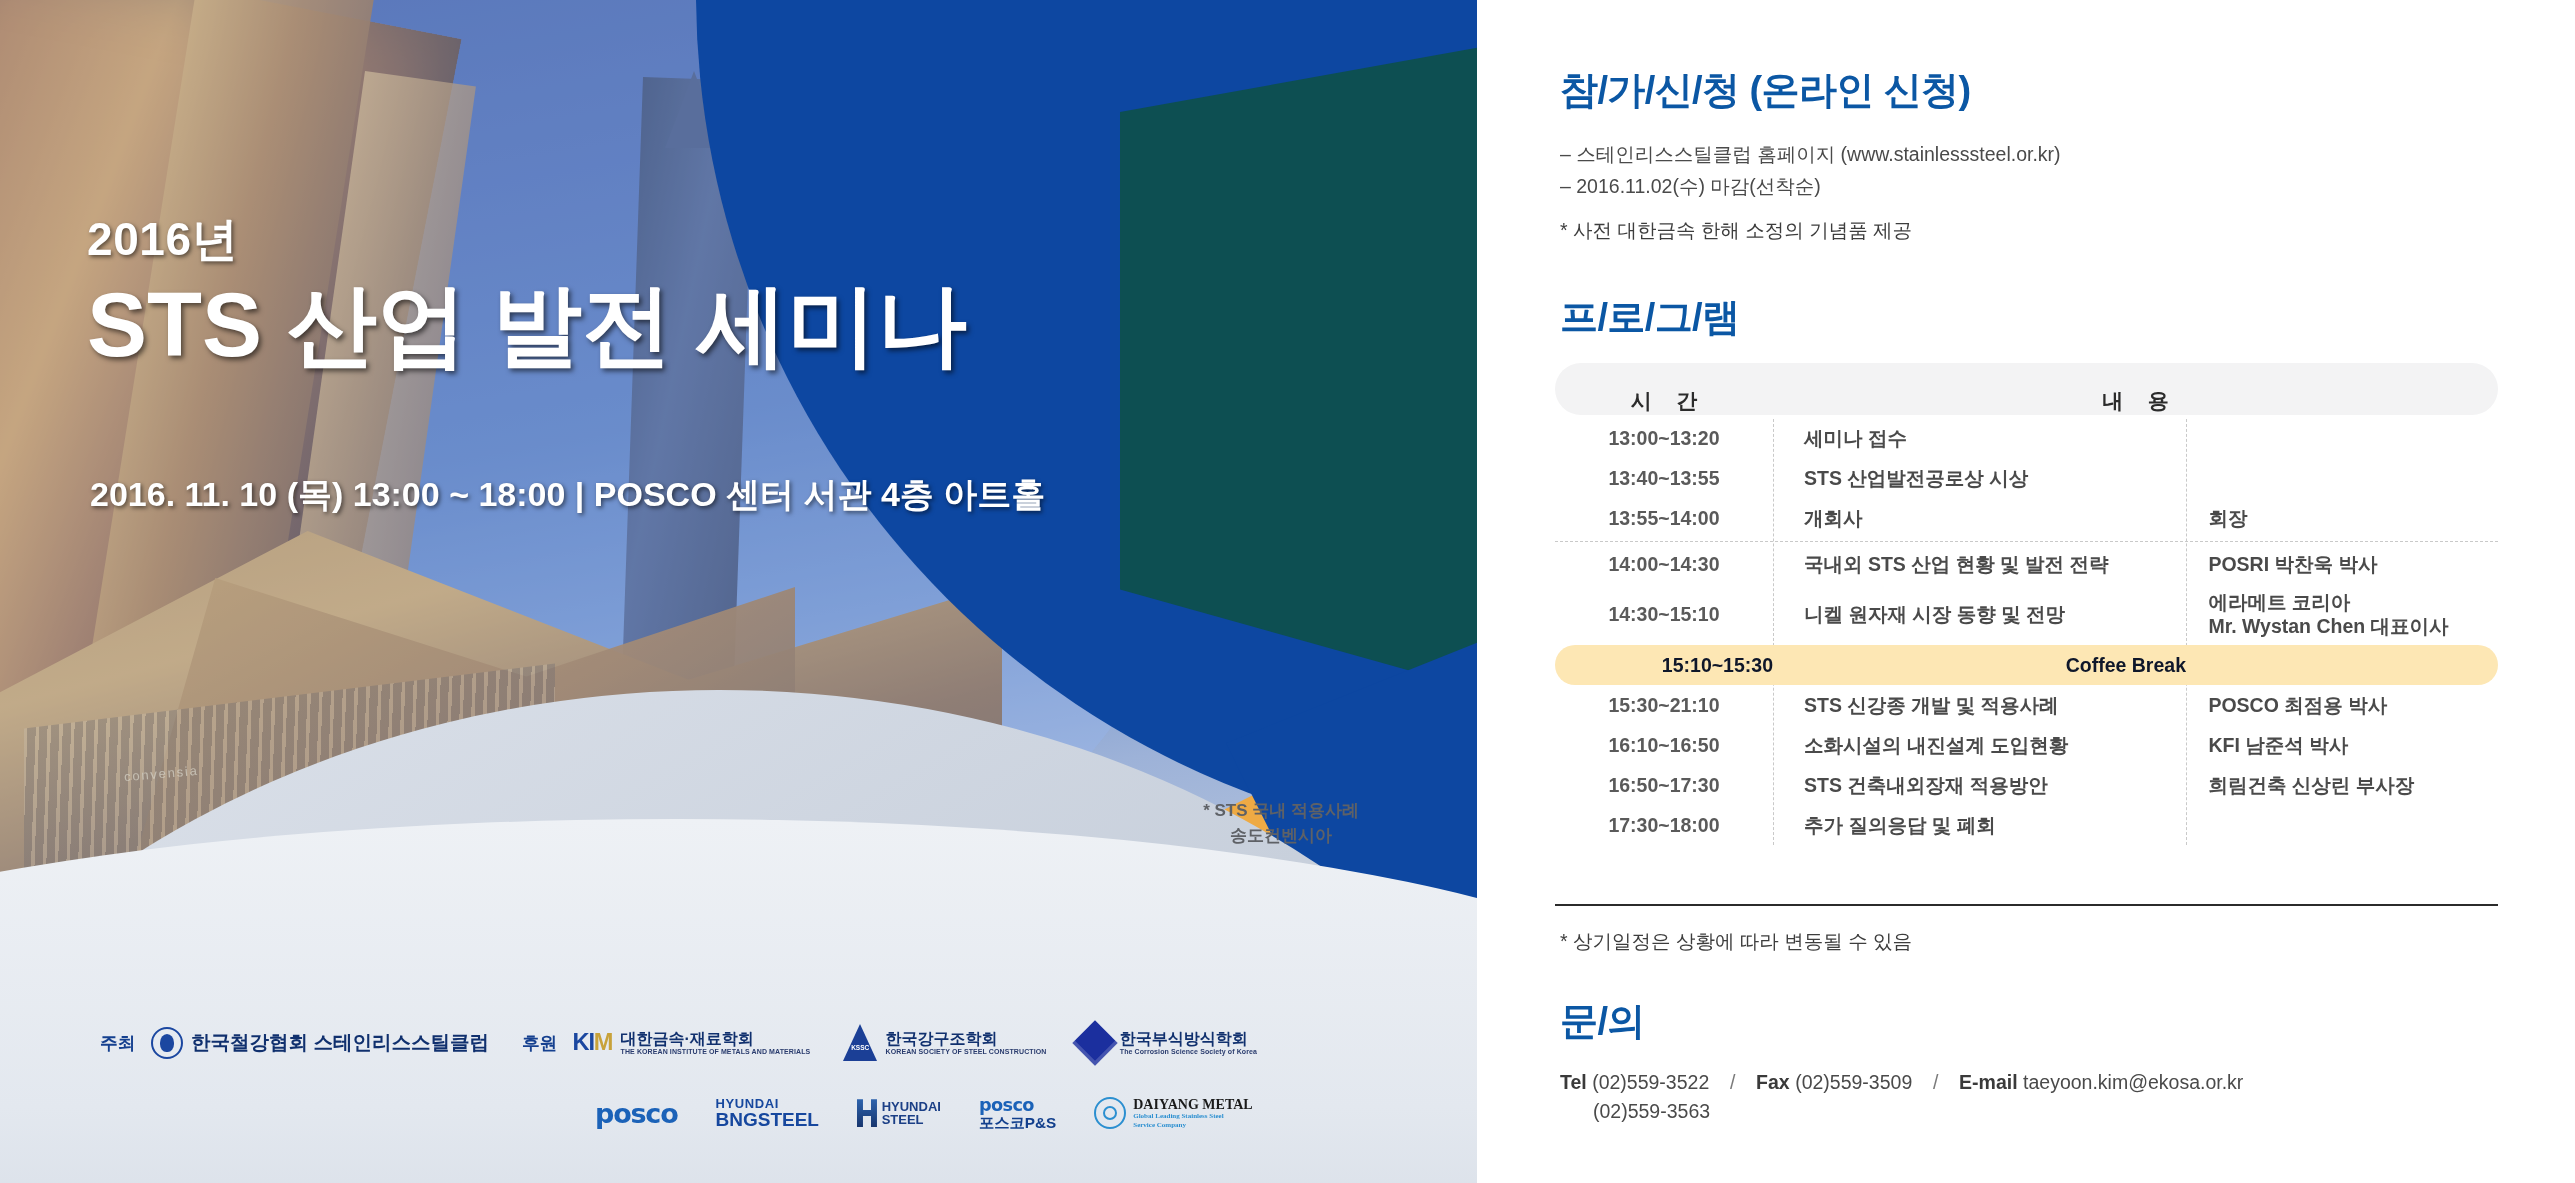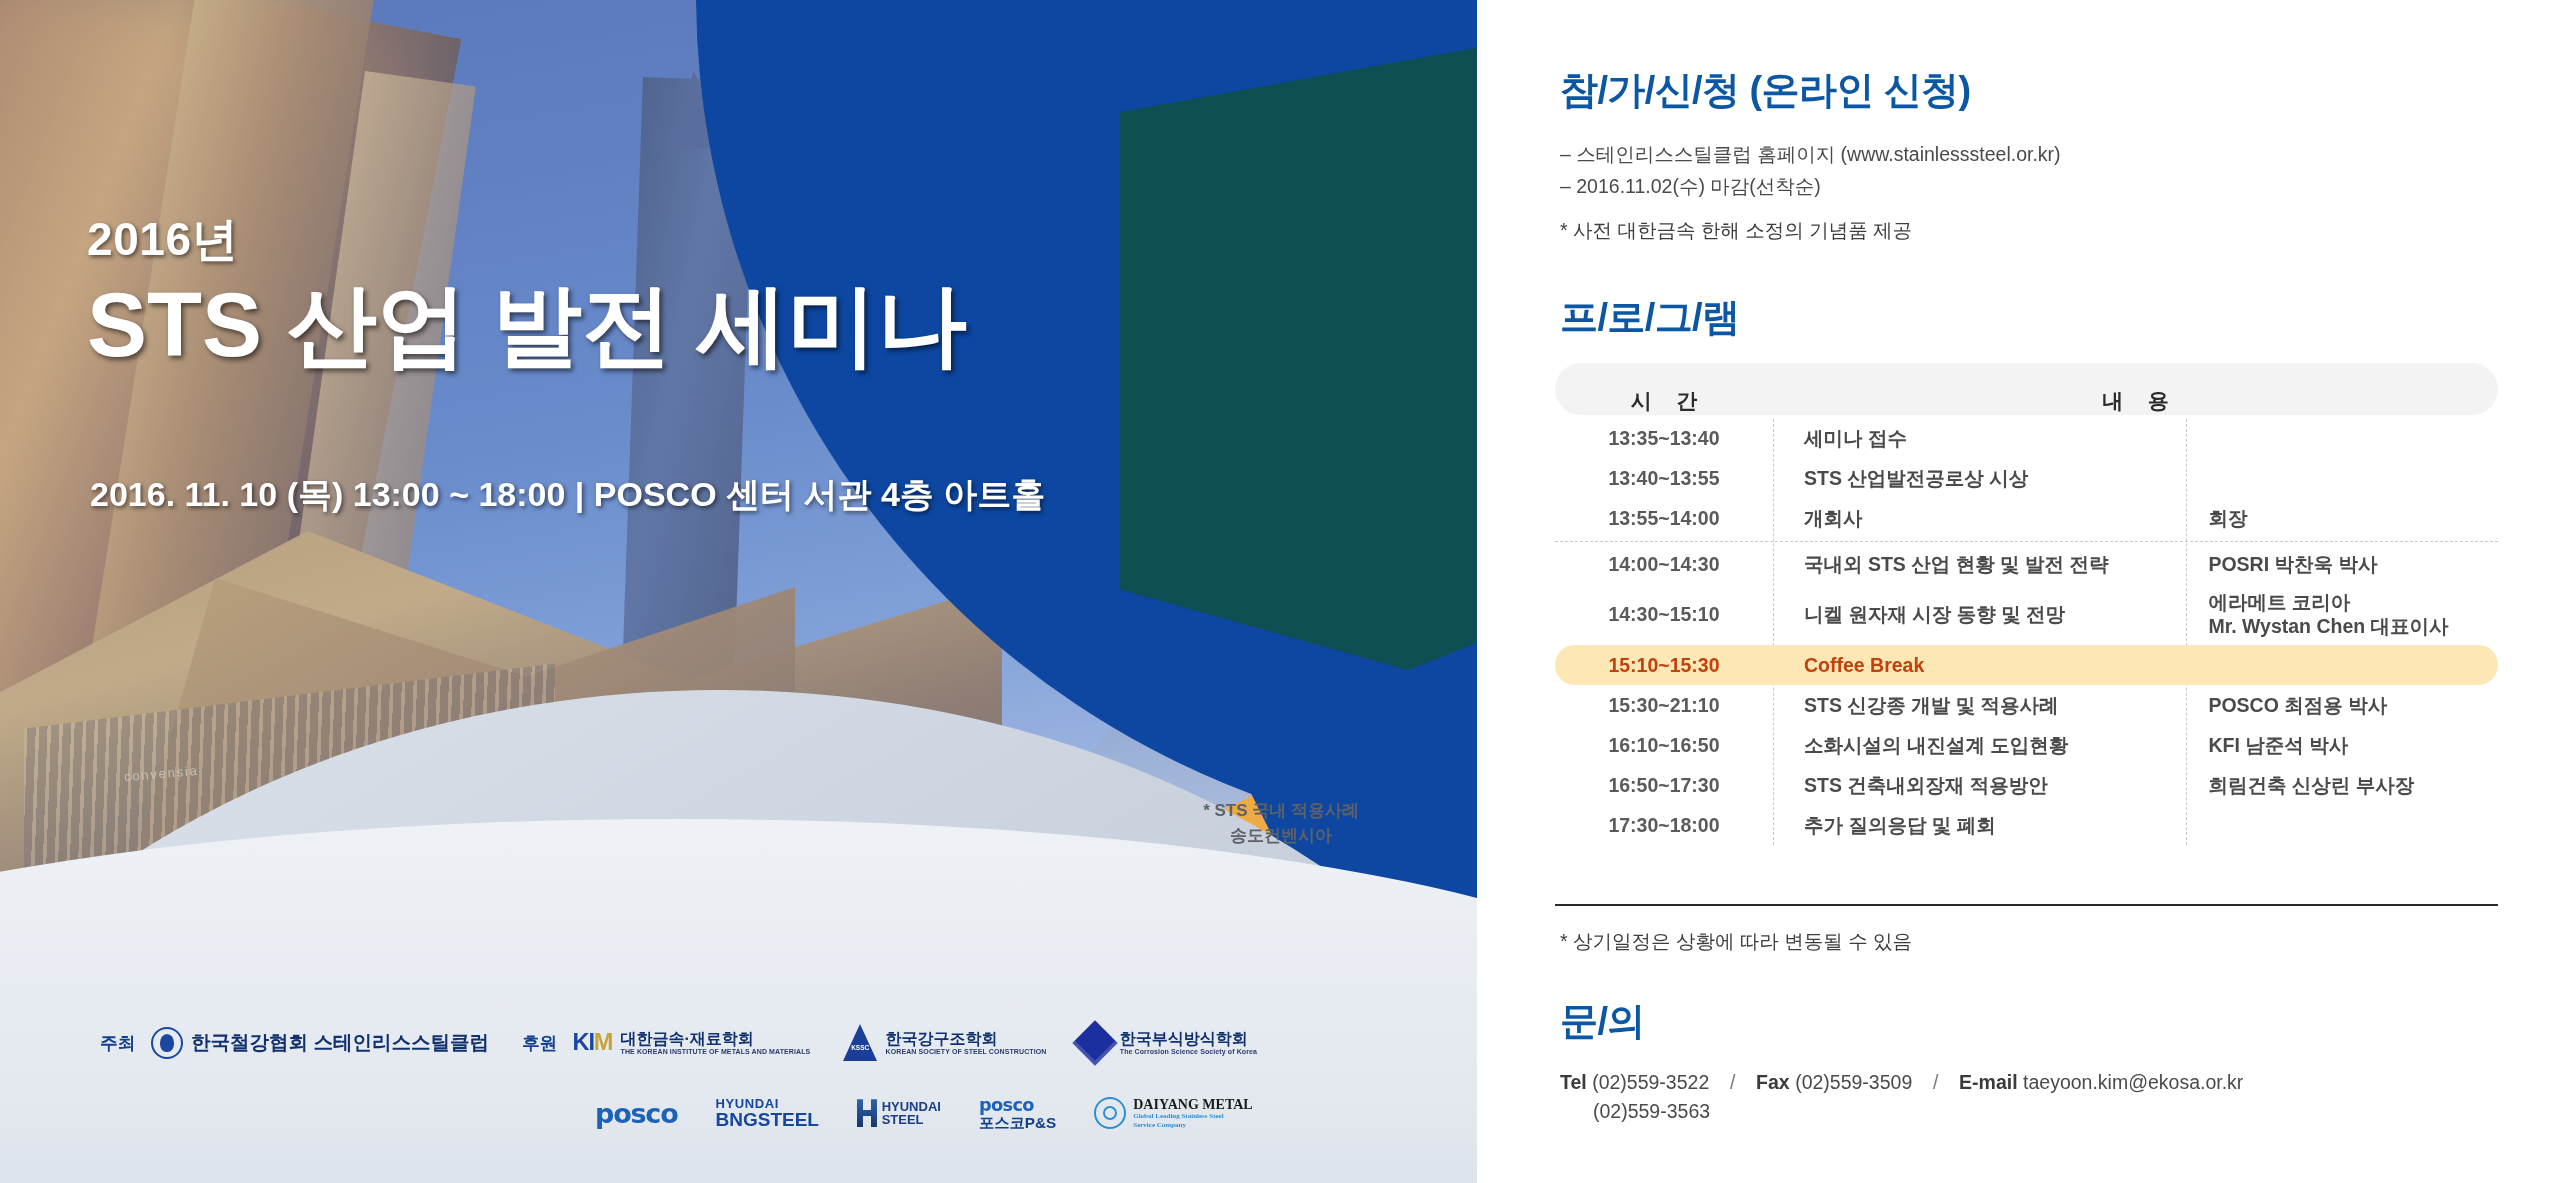--- a/index.html
+++ b/index.html
@@ -220,21 +220,21 @@
   .prog-row .c-desc{
     width:413px; padding-left:31px; color:#4a4a4a; font-size:19.5px; font-weight:bold;
   }
   .prog-row .c-spk{
     flex:1; padding-left:22.4px; color:#4a4a4a; font-size:19.5px; font-weight:bold; line-height:1.2;
   }
   .prog-row.tall{ min-height:61px; }
   .prog-row.break{
     background:#fde7b4; border-radius:23.6px;
   }
-  .prog-row.break .c-time,.prog-row.break .c-desc{ color:#c2410c; }
+  .prog-row.break .c-time,.prog-row.break .c-desc{ color:#0f172a;text-align:right; }
   
   .vsep{
     position:absolute; top:0; bottom:0; width:0;
     border-left:1.2px dashed #c9c9c9;
   }
   .vsep.v1{ left:218px; }
   .vsep.v2{ left:631px; }
   .hsep{
     height:0; border-top:1.2px dashed #c9c9c9; margin:2.4px 0;
   }
@@ -383,21 +383,21 @@
         <div class="c-time">시 간</div>
         <div class="c-desc">내 용</div>
       </div>
 
       <div class="prog-body">
         <div class="vsep v1"></div>
         <div class="vsep v2"></div>
 
         <div id="rows">
             <div class="prog-row">
-              <div class="c-time">13:35~13:40</div>
+              <div class="c-time">13:00~13:20</div>
               <div class="c-desc">세미나 접수</div>
               <div class="c-spk"></div>
             </div>
             <div class="prog-row">
               <div class="c-time">13:40~13:55</div>
               <div class="c-desc">STS 산업발전공로상 시상</div>
               <div class="c-spk"></div>
             </div>
             <div class="prog-row">
               <div class="c-time">13:55~14:00</div>

